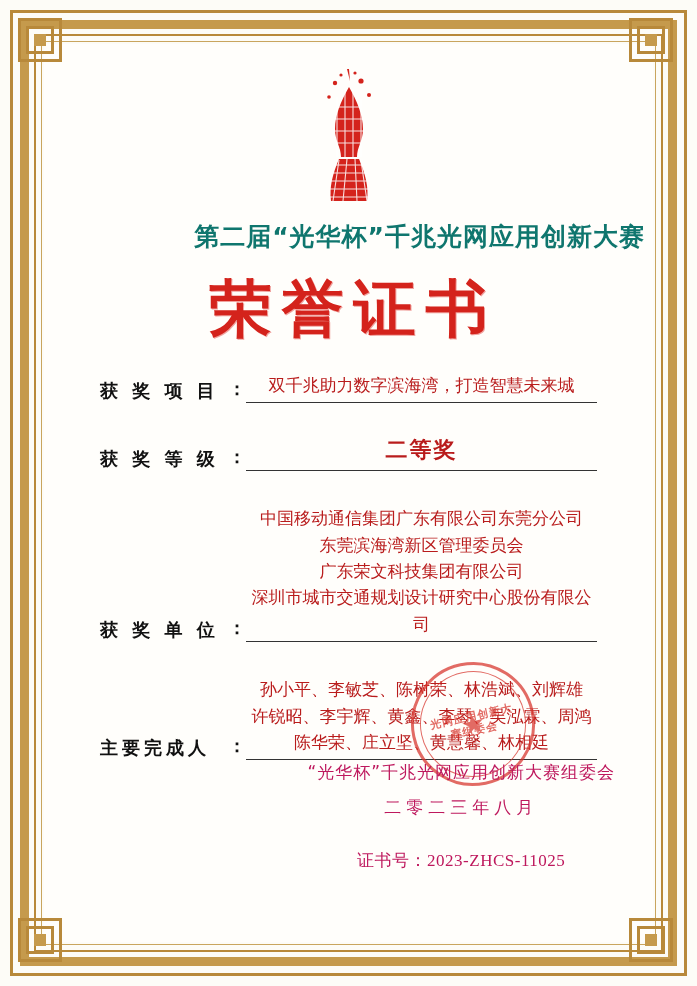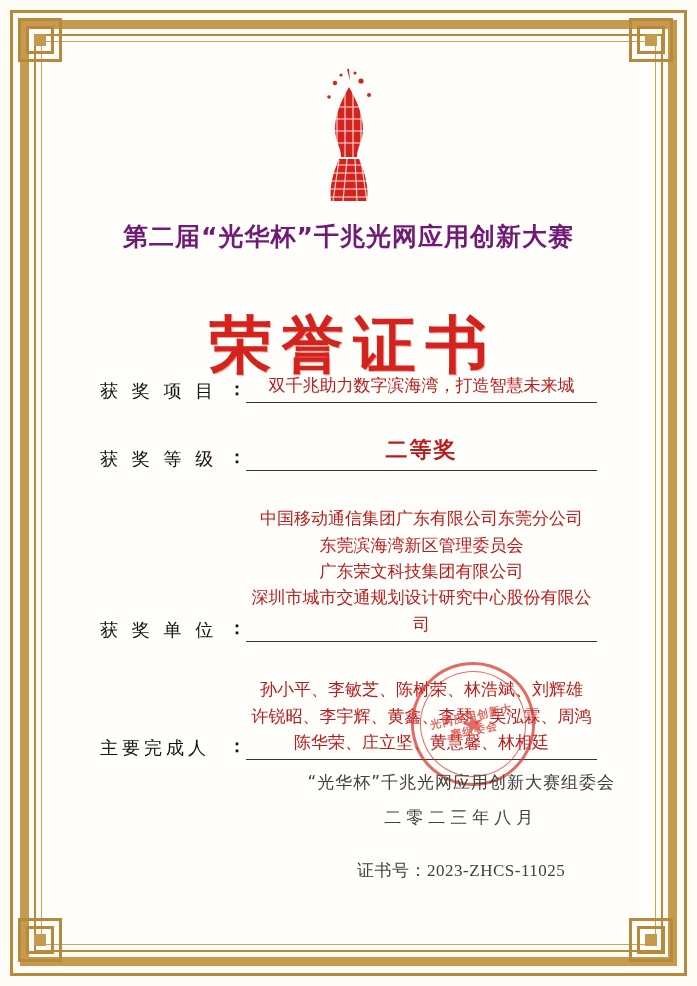--- a/index.html
+++ b/index.html
@@ -90,61 +90,60 @@
     height: 150px;
     display: flex;
     align-items: center;
     justify-content: center;
   }
 
   .comp-title {
     position: absolute;
     left: 0; right: 0;
     top: 168px;
-    text-align: center;
+    text-align: right;
     font-family: "DejaVu Sans", "Liberation Sans", sans-serif;
     font-weight: bold;
     font-size: 25px;
     letter-spacing: 1px;
-    color: #701a75;
+    color: #0f766e;
   }
 
   .main-title {
     position: absolute;
     left: 0; right: 0;
     top: 215px;
     text-align: center;
     font-family: Liberation Serif, serif;
     font-weight: bold;
     font-size: 62px;
     letter-spacing: 10px;
     text-indent: 10px;
     color: #d4231c;
     text-shadow: 1px 1px 0 #f0a39f;
-    margin-top: 36px;
   }
 
   .fields {
     position: absolute;
     left: 48px;
     right: 48px;
     top: 320px;
   }
 
   .field-row {
     display: flex;
     align-items: flex-end;
     margin-bottom: 26px;
   }
   .field-label {
     width: 128px;
     flex: 0 0 128px;
     text-align: justify;
     font-family: "DejaVu Sans", "Liberation Sans", sans-serif;
-    font-weight: normal;
+    font-weight: bold;
     font-size: 18px;
     color: #111;
     letter-spacing: 4px;
     white-space: nowrap;
   }
   .field-colon {
     flex: 0 0 10px;
     font-weight: bold;
     font-size: 18px;
     font-family: "DejaVu Sans", "Liberation Sans", sans-serif;
@@ -174,24 +173,24 @@
 
   .row-project { margin-top: 0; }
   .row-grade { margin-top: 30px; }
   .row-unit { margin-top: 34px; }
   .row-people { margin-top: 34px; }
 
   
   .signature {
     position: absolute;
     right: 30px;
-    bottom: 52px;
-    text-align: center;
-    font-family: "DejaVu Sans", "Liberation Sans", sans-serif;
-    color: #404040;
+    bottom: 62px;
+    text-align: center;
+    font-family: "DejaVu Sans", "Liberation Sans", sans-serif;
+    color: #be185d;
   }
   .sig-org {
     font-size: 17px;
     letter-spacing: 1px;
     margin-bottom: 12px;
   }
   .sig-date {
     font-size: 17px;
     letter-spacing: 5px;
     margin-bottom: 30px;

